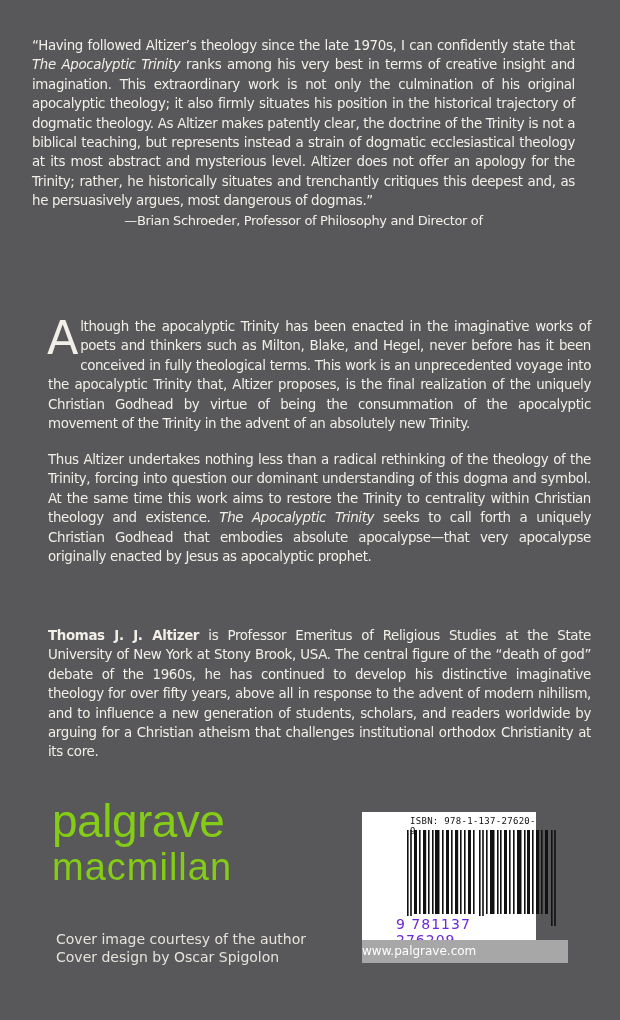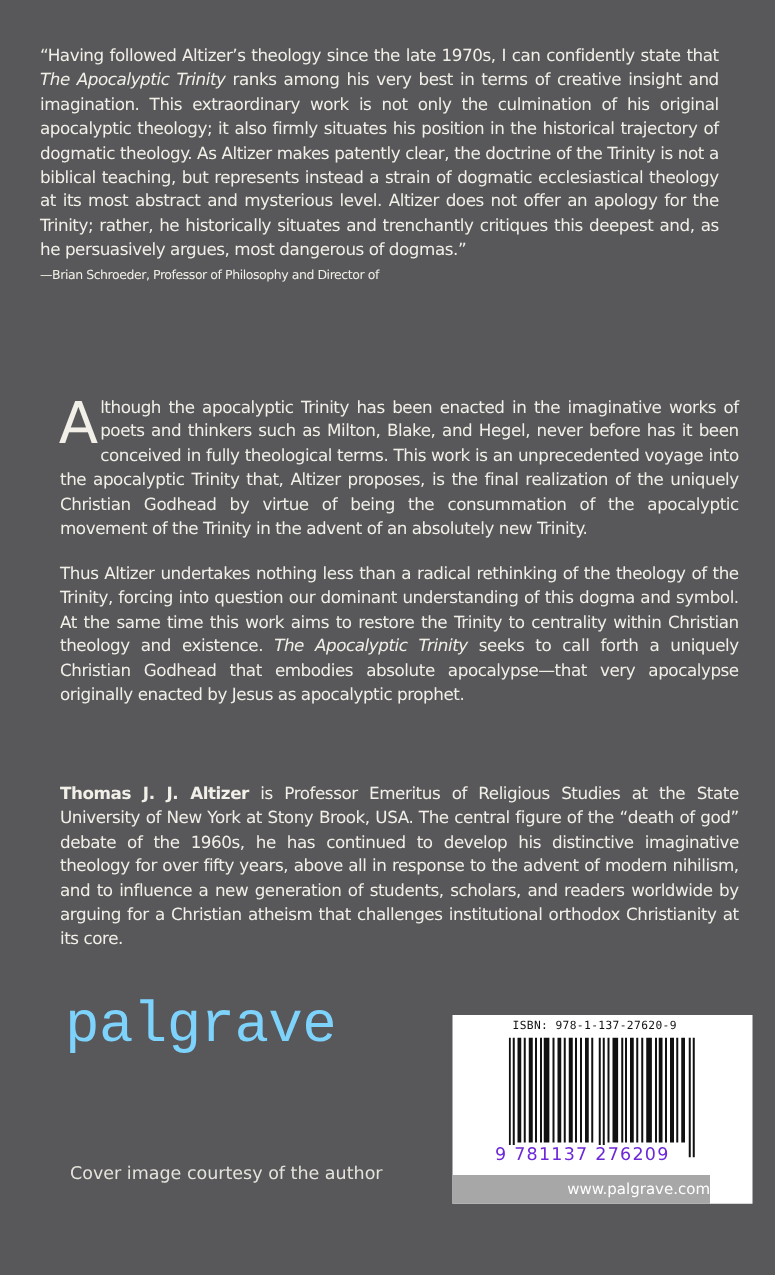--- a/index.html
+++ b/index.html
@@ -7,57 +7,57 @@
     width:620px; height:1020px; background:#58585a; color:#f2efe8;
     font-family:"DejaVu Sans", sans-serif; position:relative; overflow:hidden;
   }
   .para {
     font-size:13.4px; line-height:19.4px; text-align:justify;
     letter-spacing:-0.35px; margin:0; width:443px;
   }
   .quote { position:absolute; left:32px; top:36px; width:543px; }
   .quote .para { width:543px; }
   .attrib {
-    text-align:left; font-size:10px; line-height:19.4px; letter-spacing:-0.35px;
+    text-align:center; font-size:13px; line-height:19.4px; letter-spacing:-0.35px;
     width:543px; margin:0;
   }
   .desc { position:absolute; left:48px; top:317px; width:543px; }
   .desc .para { width:543px; }
   .desc2 { position:absolute; left:48px; top:450px; width:543px; }
   .desc2 .para { width:543px; }
   .bio { position:absolute; left:48px; top:610px; width:543px; }
   .bio .para { width:543px;margin-top:16px; }
   .dropcap {
     float:left; font-size:46px; line-height:36px; margin:3px 2px 0 -1px;
     font-family:"DejaVu Sans", sans-serif; color:#f2efe8;
   }
   .logo {
-    position:absolute; left:52px; top:800px; font-family:Liberation Mono, monospace;
-    font-weight:200; color:#7dd3fc; line-height:42px;
+    position:absolute; left:52px; top:800px; font-family:Liberation Sans, sans-serif;
+    font-weight:200; color:#84cc16; line-height:42px;
   }
   .logo .l1 { font-size:46px; letter-spacing:-0.5px; display:block; }
   .logo .l2 { font-size:38px; letter-spacing:1px; display:block; margin-top:4px; }
   .credits {
     position:absolute; left:56px; top:930px; font-size:14px; line-height:18px; color:#e6e3dc;
   }
   .barcode-box {
-    position:absolute; left:362px; top:812px; width:240px; height:151px; background:#ffffff;
+    position:absolute; left:362px; top:812px; width:174px; height:151px; background:#ffffff;
   }
   .isbn-text {
     position:absolute; left:48px; top:4px; font-family:"DejaVu Sans Mono", monospace;
     font-size:9px; color:#111; letter-spacing:0.3px;
   }
   .bars { position:absolute; left:45px; top:18px; width:150px; height:96px; }
   .digits {
     position:absolute; left:32px; top:104px; font-family:"DejaVu Sans", sans-serif;
     font-size:14px; color:#6d28d9; letter-spacing:1px; background:#fff; padding:0 2px;
   }
   .url-band {
     position:absolute; left:0; top:128px; width:206px; height:23px; background:#a7a7a8;
-    color:#ffffff; font-size:12px; text-align:right; line-height:23px;
+    color:#ffffff; font-size:12px; text-align:left; line-height:23px;
   }
 </style>
 </head>
 <body>
 
 <div class="quote">
   <p class="para"><span>“Having followed Altizer’s theology since the late 1970s, I can confidently state that </span><em>The Apocalyptic Trinity</em><span> ranks among his very best in terms of creative insight and imagination. This extraordinary work is not only the culmination of his original apocalyptic theology; it also firmly situates his position in the historical trajectory of dogmatic theology. As Altizer makes patently clear, the doctrine of the Trinity is not a biblical teaching, but represents instead a strain of dogmatic ecclesiastical theology at its most abstract and mysterious level. Altizer does not offer an apology for the Trinity; rather, he historically situates and trenchantly critiques this deepest and, as he persuasively argues, most dangerous of dogmas.”</span></p>
   <p class="attrib">—Brian Schroeder, Professor of Philosophy and Director of</p>
 </div>
 
@@ -68,24 +68,26 @@
 <div class="desc2">
   <p class="para"><span>Thus Altizer undertakes nothing less than a radical rethinking of the theology of the Trinity, forcing into question our dominant understanding of this dogma and symbol. At the same time this work aims to restore the Trinity to centrality within Christian theology and existence. </span><em>The Apocalyptic Trinity</em><span> seeks to call forth a uniquely Christian Godhead that embodies absolute apocalypse—that very apocalypse originally enacted by Jesus as apocalyptic prophet.</span></p>
 </div>
 
 <div class="bio">
   <p class="para"><strong>Thomas J. J. Altizer</strong><span> is Professor Emeritus of Religious Studies at the State University of New York at Stony Brook, USA. The central figure of the “death of god” debate of the 1960s, he has continued to develop his distinctive imaginative theology for over fifty years, above all in response to the advent of modern nihilism, and to influence a new generation of students, scholars, and readers worldwide by arguing for a Christian atheism that challenges institutional orthodox Christianity at its core.</span></p>
 </div>
 
 <div class="logo">
   <span class="l1">palgrave</span>
+  <span class="l2">macmillan</span>
 </div>
 
 <div class="credits">
   <div>Cover image courtesy of the author</div>
+  <div>Cover design by Oscar Spigolon</div>
 </div>
 
 <div class="barcode-box">
   <div class="isbn-text">ISBN: 978-1-137-27620-9</div>
   <svg class="bars" viewBox="0 0 150 96" preserveAspectRatio="none">
     <g fill="#111">
       <rect x="0" y="0" width="1.6" height="96"></rect>
         <rect x="3.2" y="0" width="1.6" height="96"></rect>
       <rect x="7" y="0" width="3" height="84"></rect>
         <rect x="12" y="0" width="1.6" height="84"></rect>

